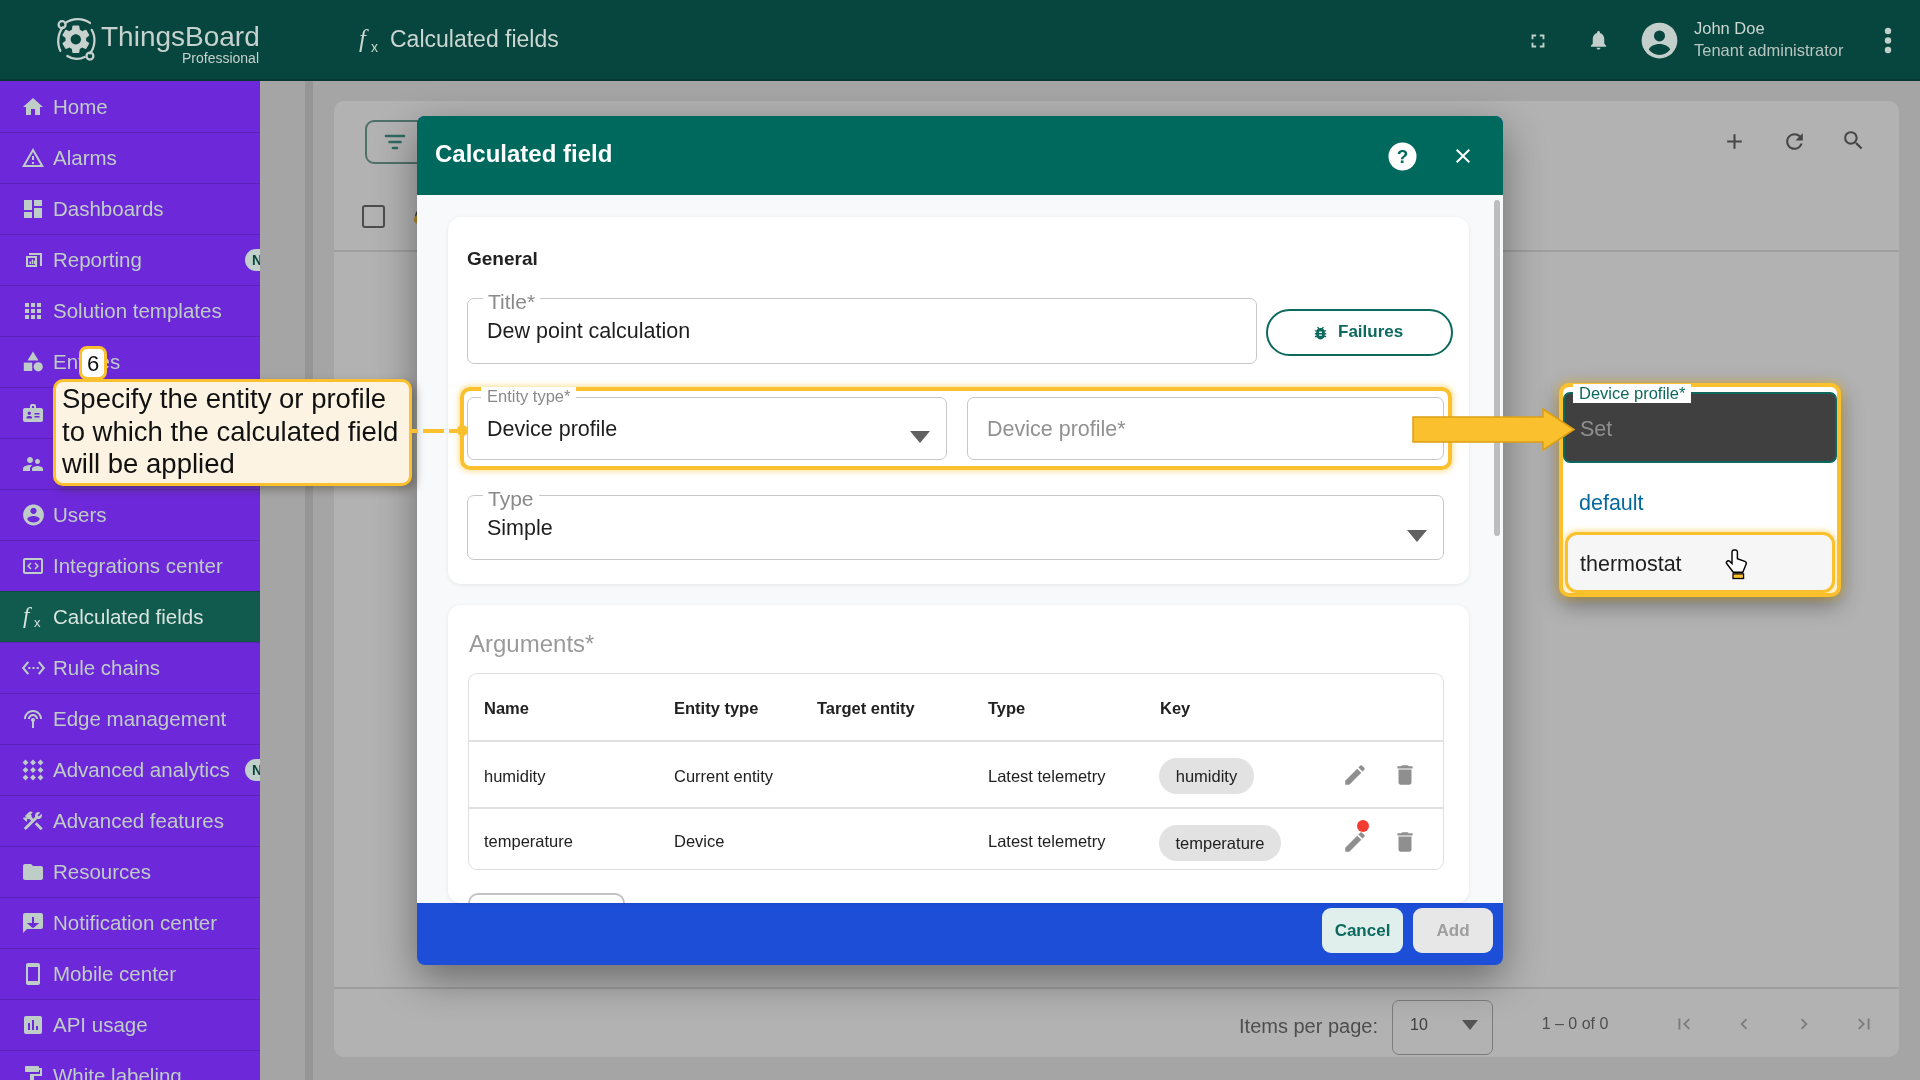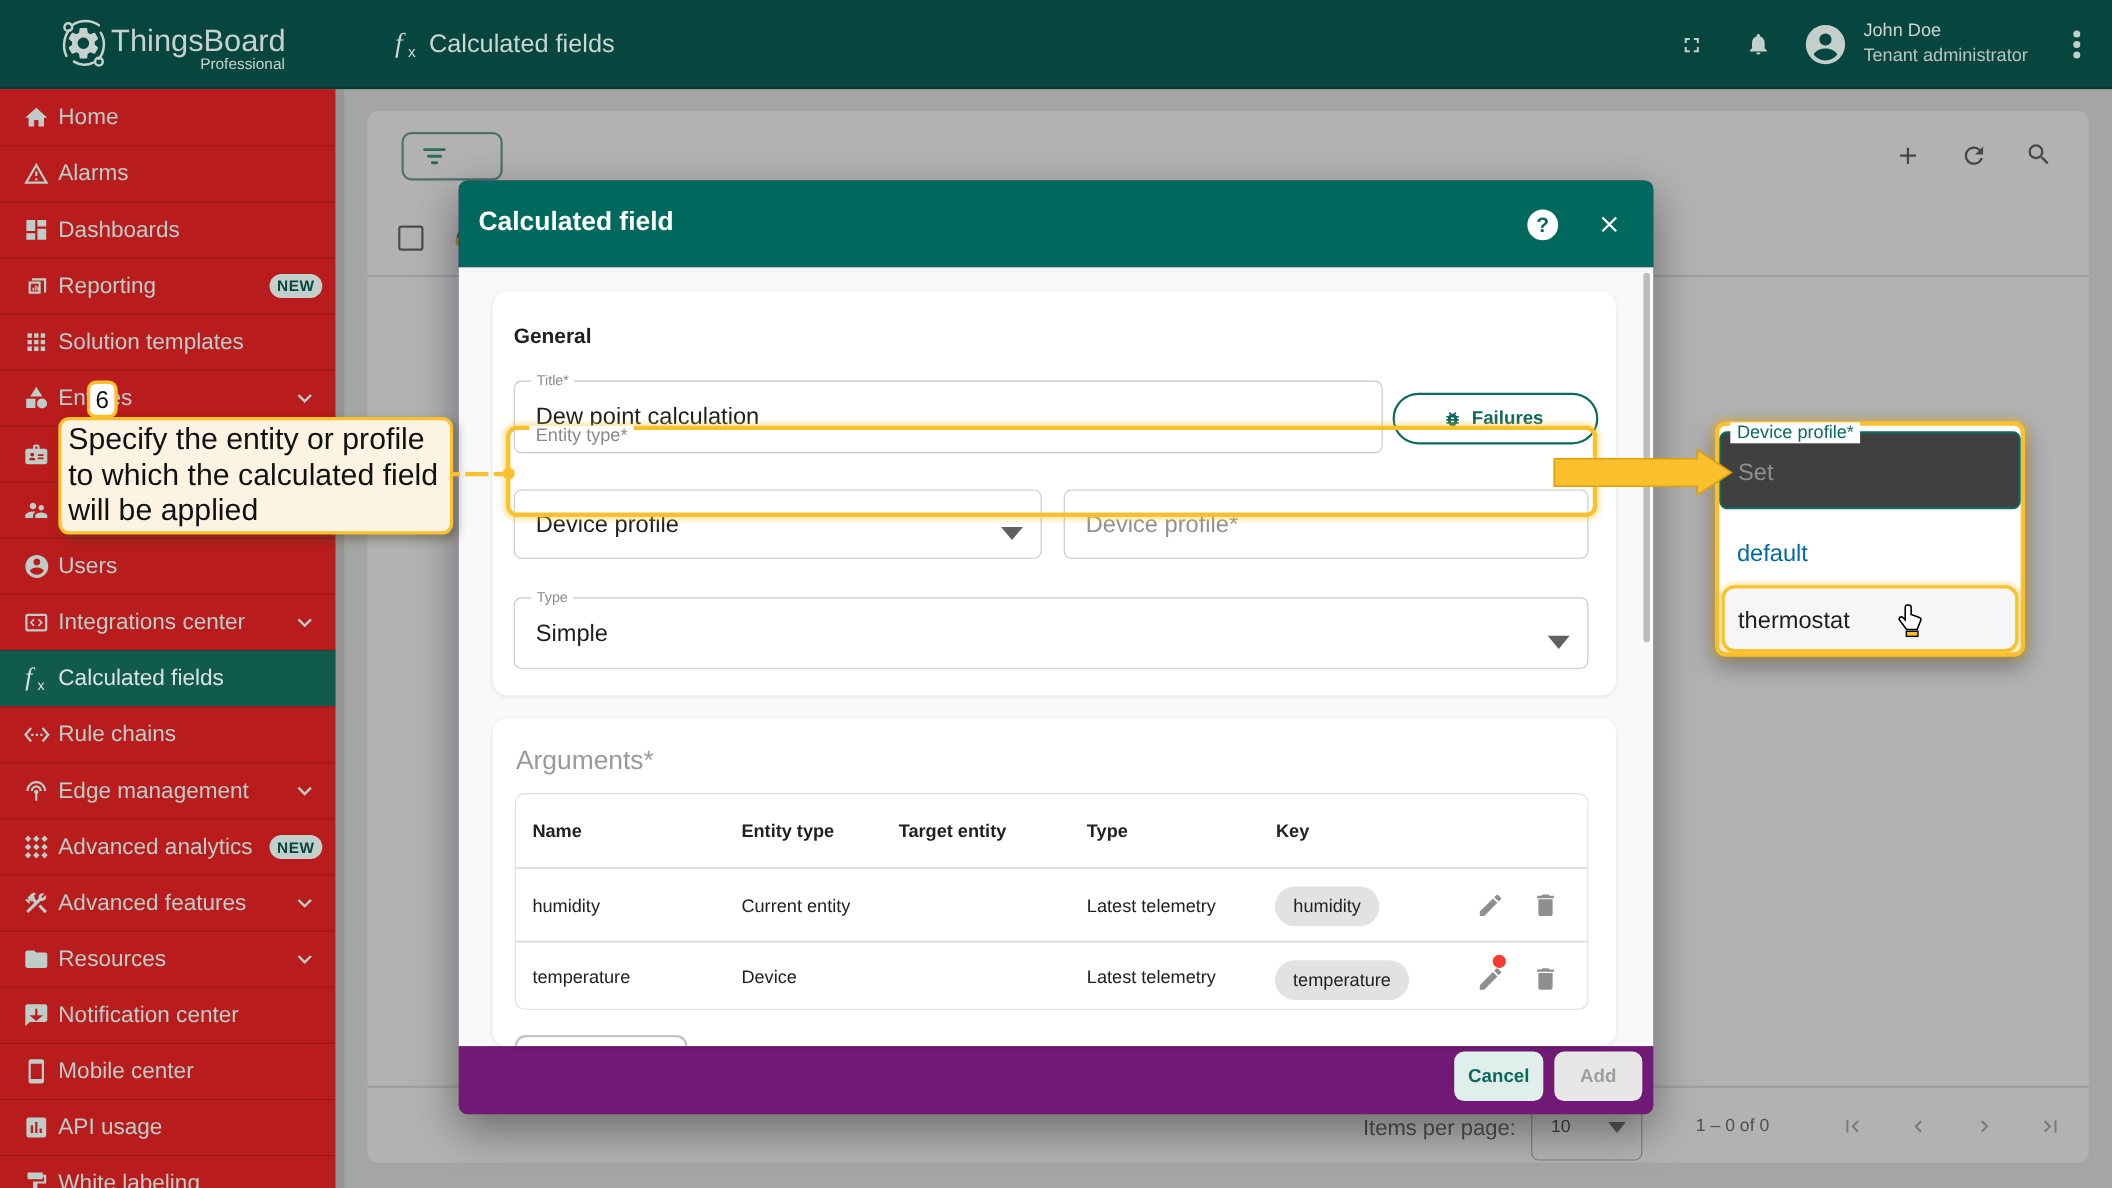--- a/index.html
+++ b/index.html
@@ -3,39 +3,39 @@
 <meta charset="utf-8">
 <style>
 * { margin:0; padding:0; box-sizing:border-box; }
 html,body { width:1920px; height:1080px; overflow:hidden; font-family:"Liberation Sans", sans-serif; }
 body { position:relative; background:#a5a5a5; }
 .abs { position:absolute; }
 
 #topbar { left:0; top:0; width:1920px; height:81px; background:#07463e; z-index:30; box-shadow:inset 0 -2px 0 rgba(0,0,0,0.18); }
 #topbar .pgtitle { left:390px; top:26px; font-size:23px; color:#ccd6d2; }
 
-#sidebar { left:0; top:81px; width:305px; height:999px; background:#b91c1c; z-index:30; overflow:hidden; }
+#sidebar { left:0; top:81px; width:260px; height:999px; background:#6d28d9; z-index:30; overflow:hidden; }
 .mi { position:absolute; left:0; width:305px; height:51px; border-top:1px solid rgba(0,0,0,0.16); }
 .mi .lbl { position:absolute; left:53px; top:50%; transform:translateY(-50%); font-size:20.5px; color:#bfcdc8; white-space:nowrap; }
 .mi.active { background:#115a4e; }
 .mi svg.ic { position:absolute; left:21px; top:50%; transform:translateY(-50%); }
 .mi svg.chev { position:absolute; left:264px; top:50%; transform:translateY(-50%); }
 .newpill { position:absolute; left:245px; top:50%; transform:translateY(-50%); width:48px; height:22px; border-radius:11px; background:#c2d0cb; color:#07463e; font-size:14px; font-weight:700; text-align:center; line-height:22px; letter-spacing:.5px; }
 #sbscroll { left:305px; top:81px; width:8px; height:999px; background:#969696; z-index:29; }
 
 #content { left:313px; top:81px; width:1607px; height:999px; background:#a5a5a5; z-index:1; }
 #ccard { position:absolute; left:21px; top:20px; width:1565px; height:956px; background:#b2b2b2; border-radius:10px; }
 
-#dialog { left:417px; top:116px; width:1086px; height:849px; background:#701a75; border-radius:8px; box-shadow:0 14px 40px rgba(0,0,0,0.4); z-index:40;margin-top:48px; }
+#dialog { left:417px; top:116px; width:1086px; height:849px; background:#1d4ed8; border-radius:8px; box-shadow:0 14px 40px rgba(0,0,0,0.4); z-index:40; }
 #dlghead { position:absolute; left:0; top:0; width:100%; height:79px; background:#00695e; border-radius:8px 8px 0 0; }
 #dlghead .t { position:absolute; left:18px; top:24px; font-size:24px; font-weight:700; color:#fff; }
 #dlgbody { position:absolute; left:0; top:79px; width:100%; height:708px; background:#f8f9fa; }
 .card { position:absolute; left:31px; width:1021px; background:#fff; border-radius:13px; box-shadow:0 1px 4px rgba(0,0,0,0.08); }
 .fld { position:absolute; border:1px solid #c6c8c6; border-radius:7px; background:#fff; }
-.fld .flabel { position:absolute; top:-9px; left:15px; background:#fff; padding:0 5px; font-size:13px; color:#8a8a8a; white-space:nowrap; }
+.fld .flabel { position:absolute; top:-9px; left:15px; background:#fff; padding:0 5px; font-size:21px; color:#8a8a8a; white-space:nowrap; }
 .fld .fval { position:absolute; left:19px; top:50%; transform:translateY(-50%); font-size:21.5px; color:#1e1e1e; white-space:nowrap; }
 .fld .fph { position:absolute; left:19px; top:50%; transform:translateY(-50%); font-size:21.5px; color:#919191; white-space:nowrap; }
 .caret { position:absolute; width:0; height:0; border-left:10px solid transparent; border-right:10px solid transparent; border-top:12px solid #616161; }
 
 .ybox { position:absolute; border:4px solid #fbc02d; border-radius:10px; box-shadow:0 0 5px 2px rgba(251,192,45,0.42); z-index:50; }
 
 #anno { left:53px; top:379px; width:359px; height:107px; background:#fcf3e2; border:3px solid #fbc02d; border-radius:10px; z-index:60; box-shadow:4px 4px 9px rgba(60,55,40,0.4); }
 #anno .txt { position:absolute; left:6px; top:1px; font-size:27.5px; line-height:32.5px; color:#111; }
 #badge6 { left:79px; top:346px; width:28px; height:34px; background:#fff; border:3px solid #fbc02d; border-radius:8px; z-index:61; color:#111; font-size:22px; text-align:center; line-height:29px; }
 

